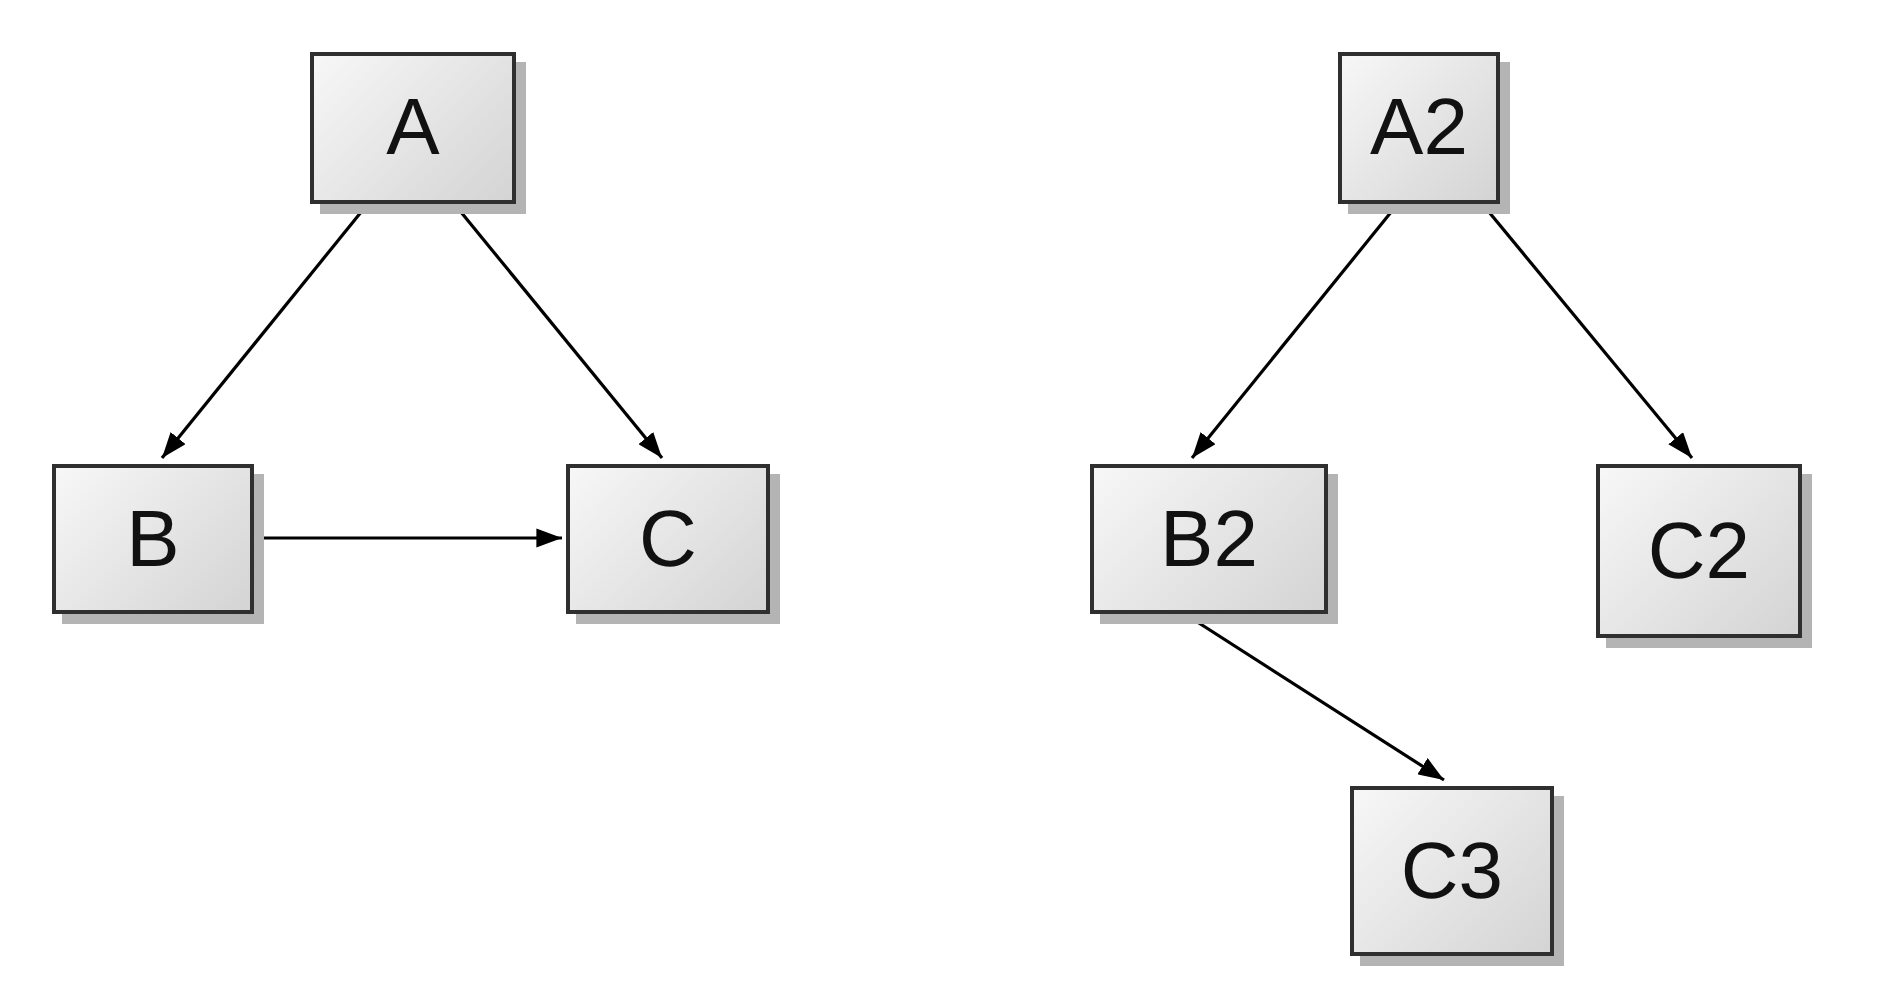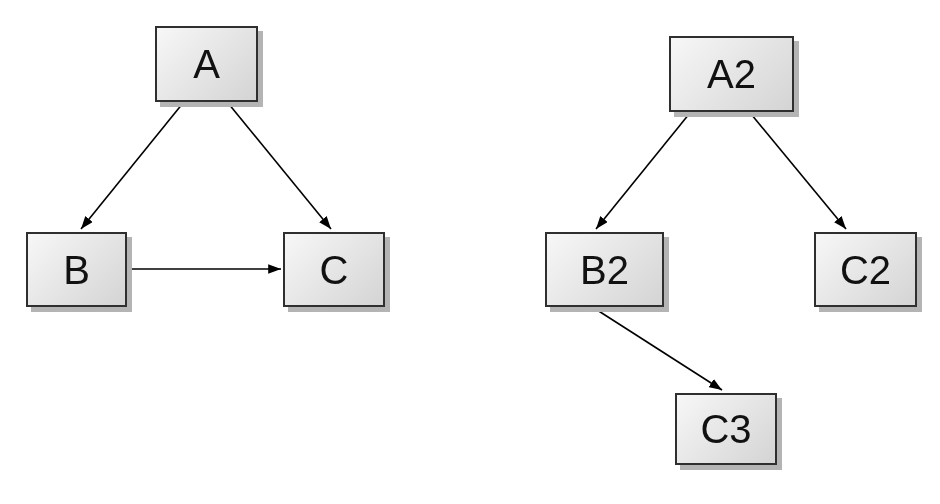--- a/index.html
+++ b/index.html
@@ -70,26 +70,26 @@
   <div class="node" style="left: 155px; top: 26px; width: 103px; height: 76px;">
     <span class="label">A</span>
   </div>
   <div class="node" style="left: 26px; top: 232px; width: 101px; height: 75px;">
     <span class="label">B</span>
   </div>
   <div class="node" style="left: 283px; top: 232px; width: 102px; height: 75px;">
     <span class="label">C</span>
   </div>
 
-  <div class="node" style="left: 669px; top: 36px; width: 125px; height: 76px;">
+  <div class="node" style="left: 669px; top: 26px; width: 81px; height: 76px;">
     <span class="label">A2</span>
   </div>
   <div class="node" style="left: 545px; top: 232px; width: 119px; height: 75px;">
     <span class="label">B2</span>
   </div>
-  <div class="node" style="left: 798px; top: 232px; width: 103px; height: 75px; margin-left: 16px;">
+  <div class="node" style="left: 798px; top: 232px; width: 103px; height: 87px;">
     <span class="label">C2</span>
   </div>
-  <div class="node" style="left: 675px; top: 393px; width: 102px; height: 72px; text-align: center;">
+  <div class="node" style="left: 675px; top: 393px; width: 102px; height: 85px; text-align: center;">
     <span class="label">C3</span>
   </div>
 
 </div>
 
 </body></html>

